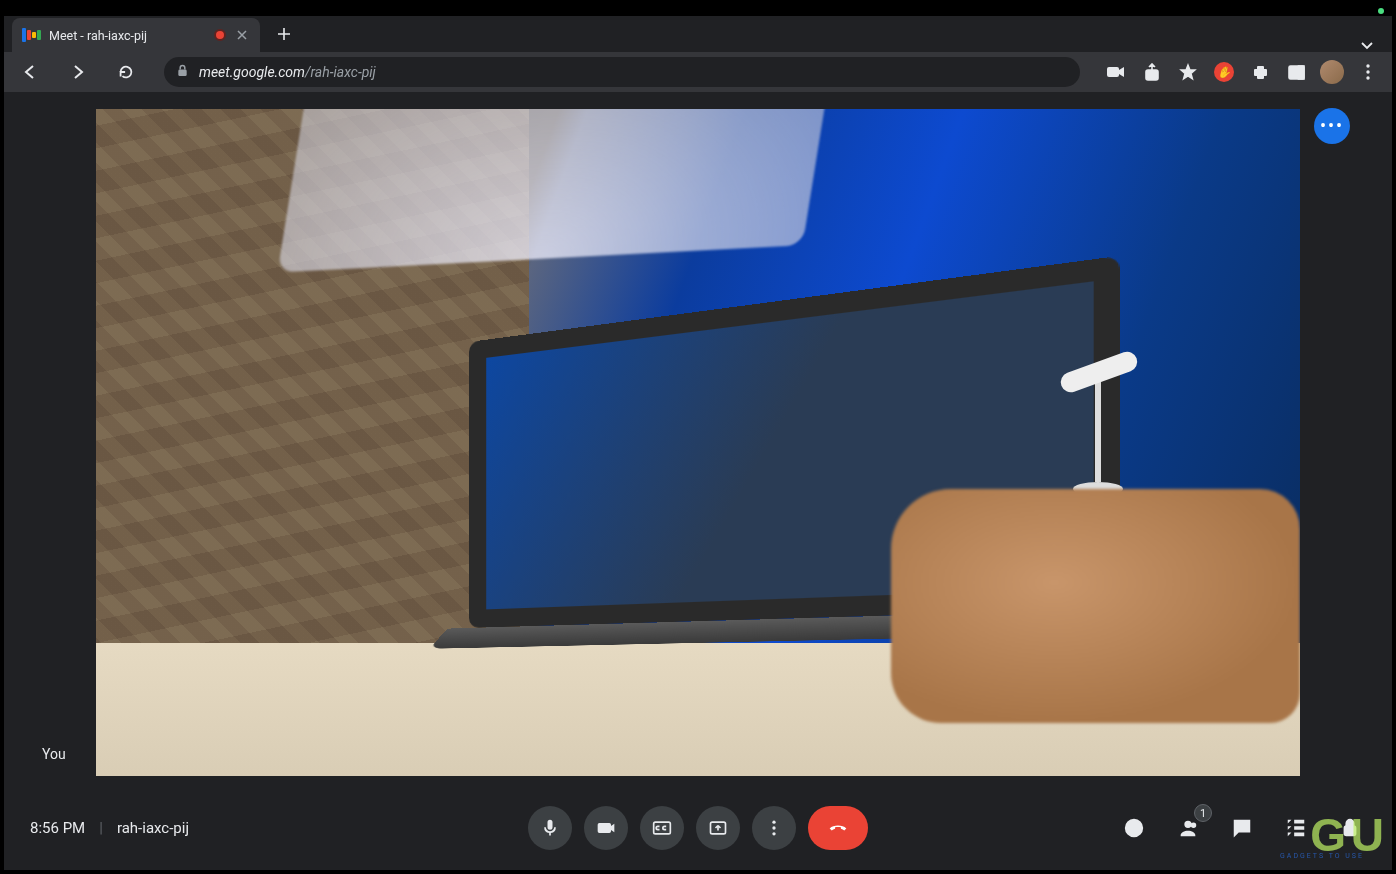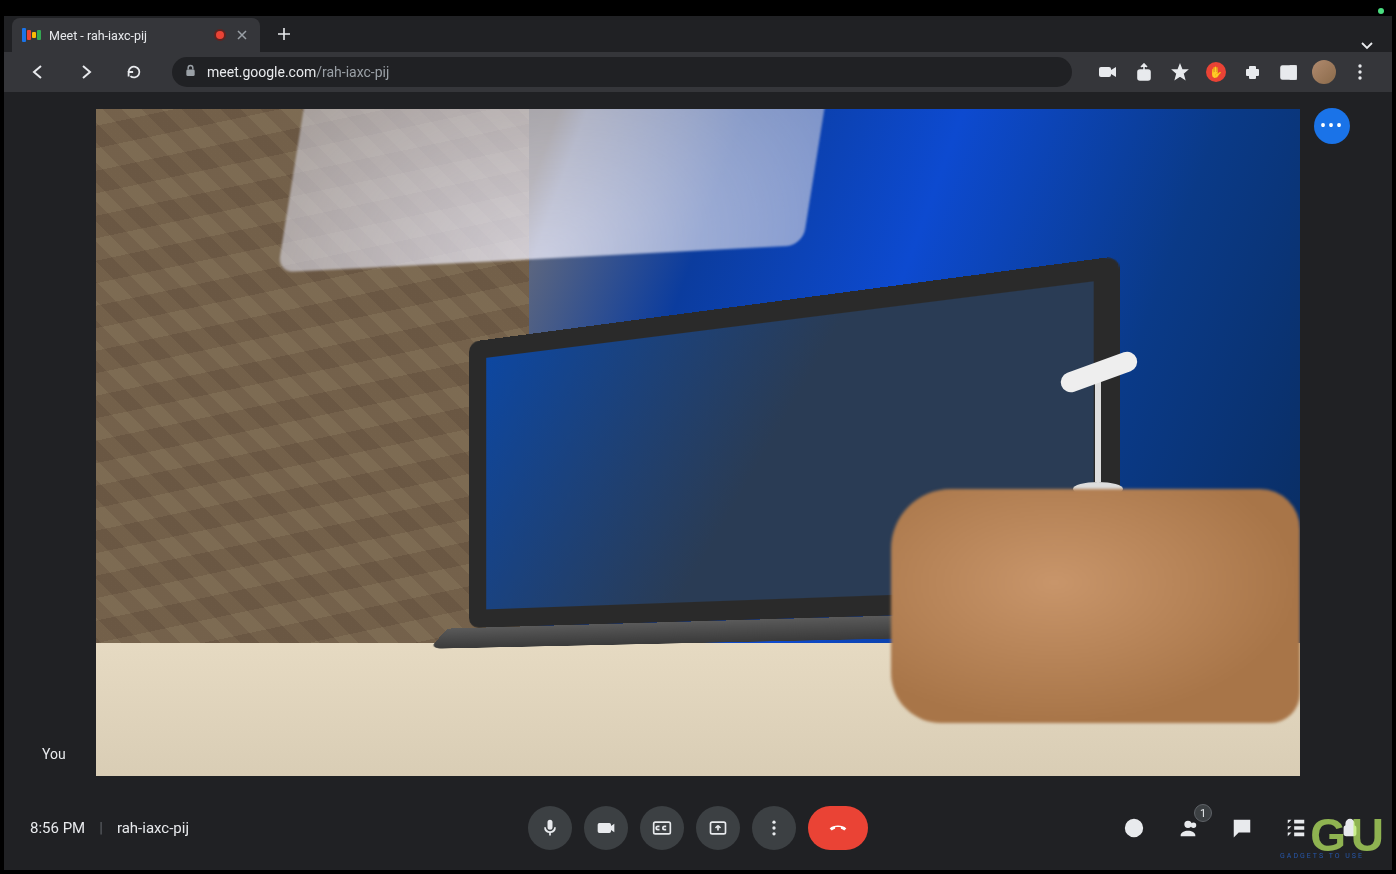--- a/index.html
+++ b/index.html
@@ -73,22 +73,23 @@
   position: absolute;
   right: 16px; top: 20px;
   color: #9aa0a6;
 }
 .address-bar {
   position: absolute;
   top: 48px; left: 0; width: 100%; height: 40px;
   background: #35363a;
   display: flex;
   align-items: center;
-  padding: 0 18px;
+  padding: 0 10px;
   gap: 16px;
+  font-style: italic;
 }
 .nav-btn {
   width: 32px; height: 32px;
   display: flex; align-items: center; justify-content: center;
   color: #9aa0a6;
   cursor: pointer;
   border-radius: 50%;
 }
 .nav-btn svg { stroke: #e8eaed; fill: none; stroke-width: 2; }
 .omnibox {

